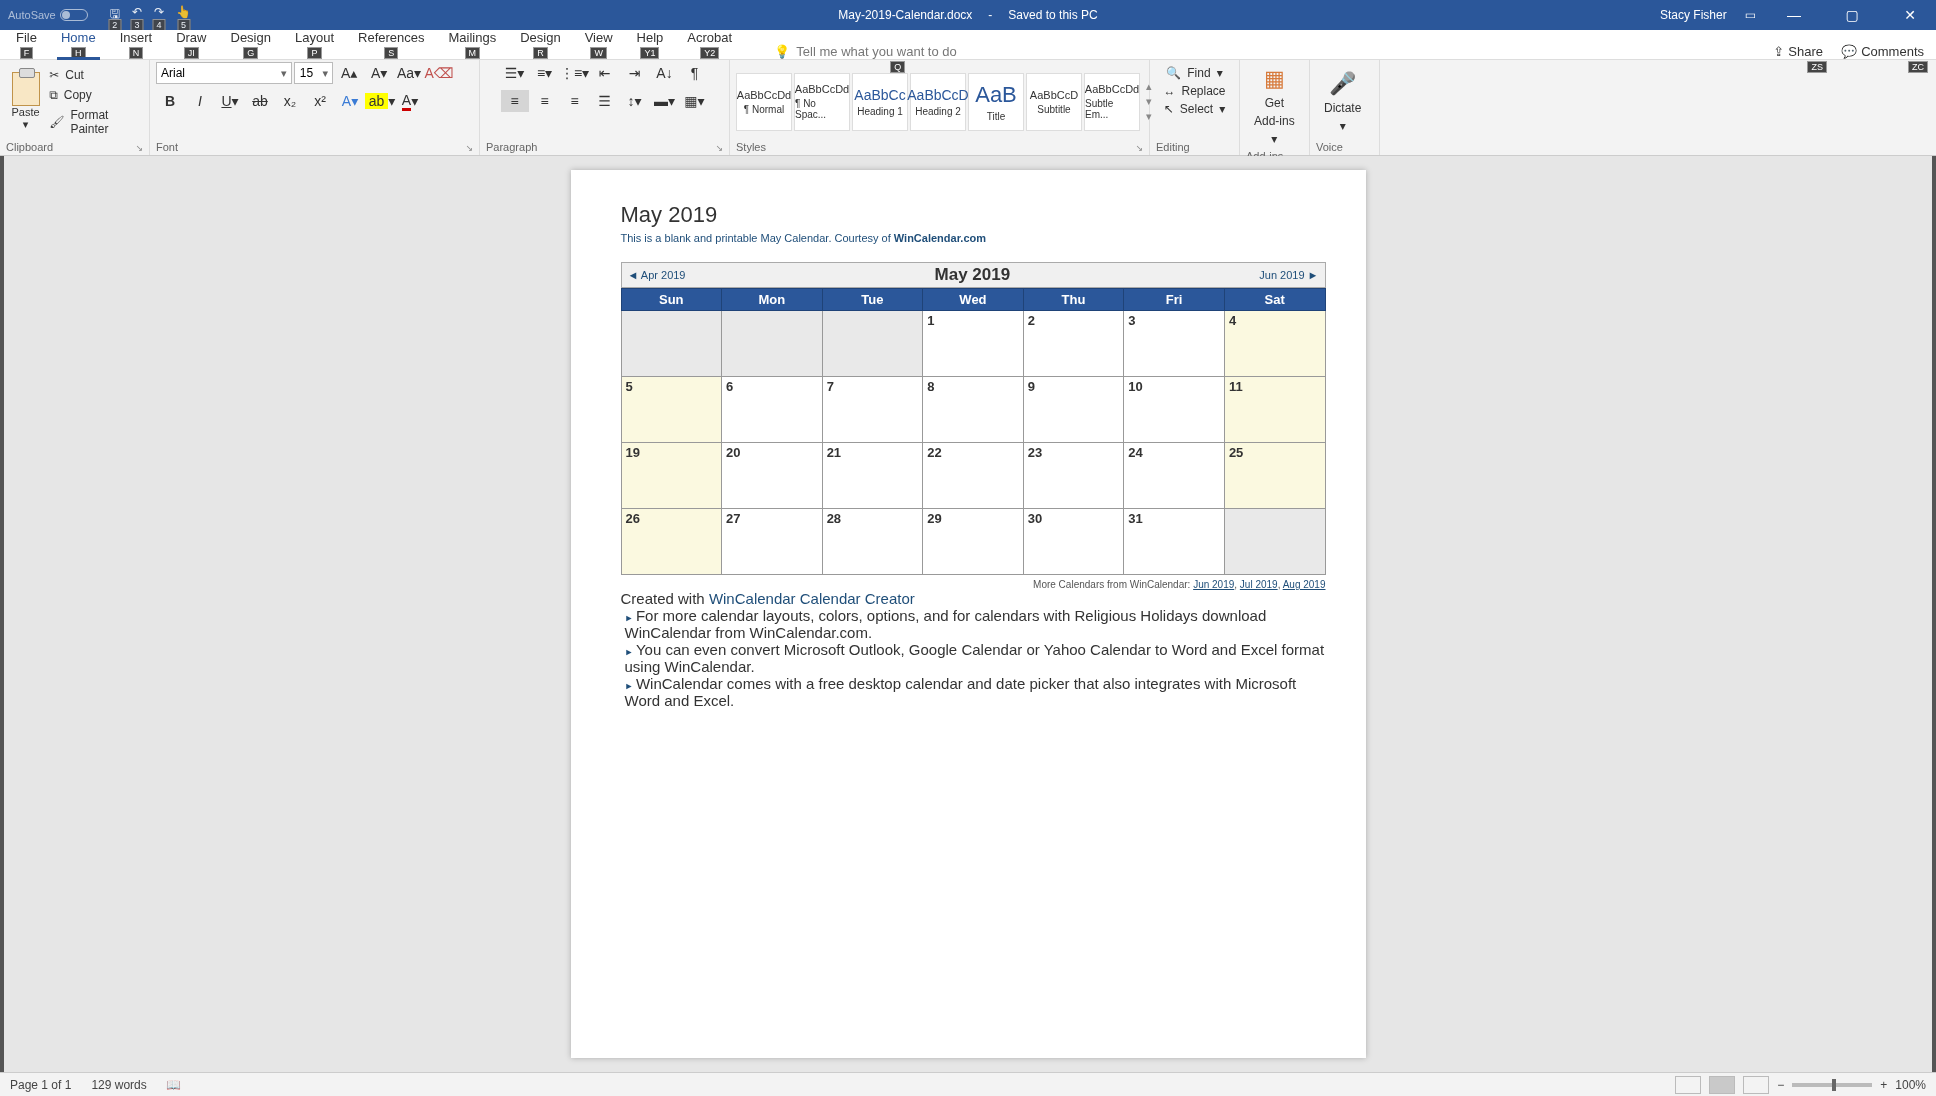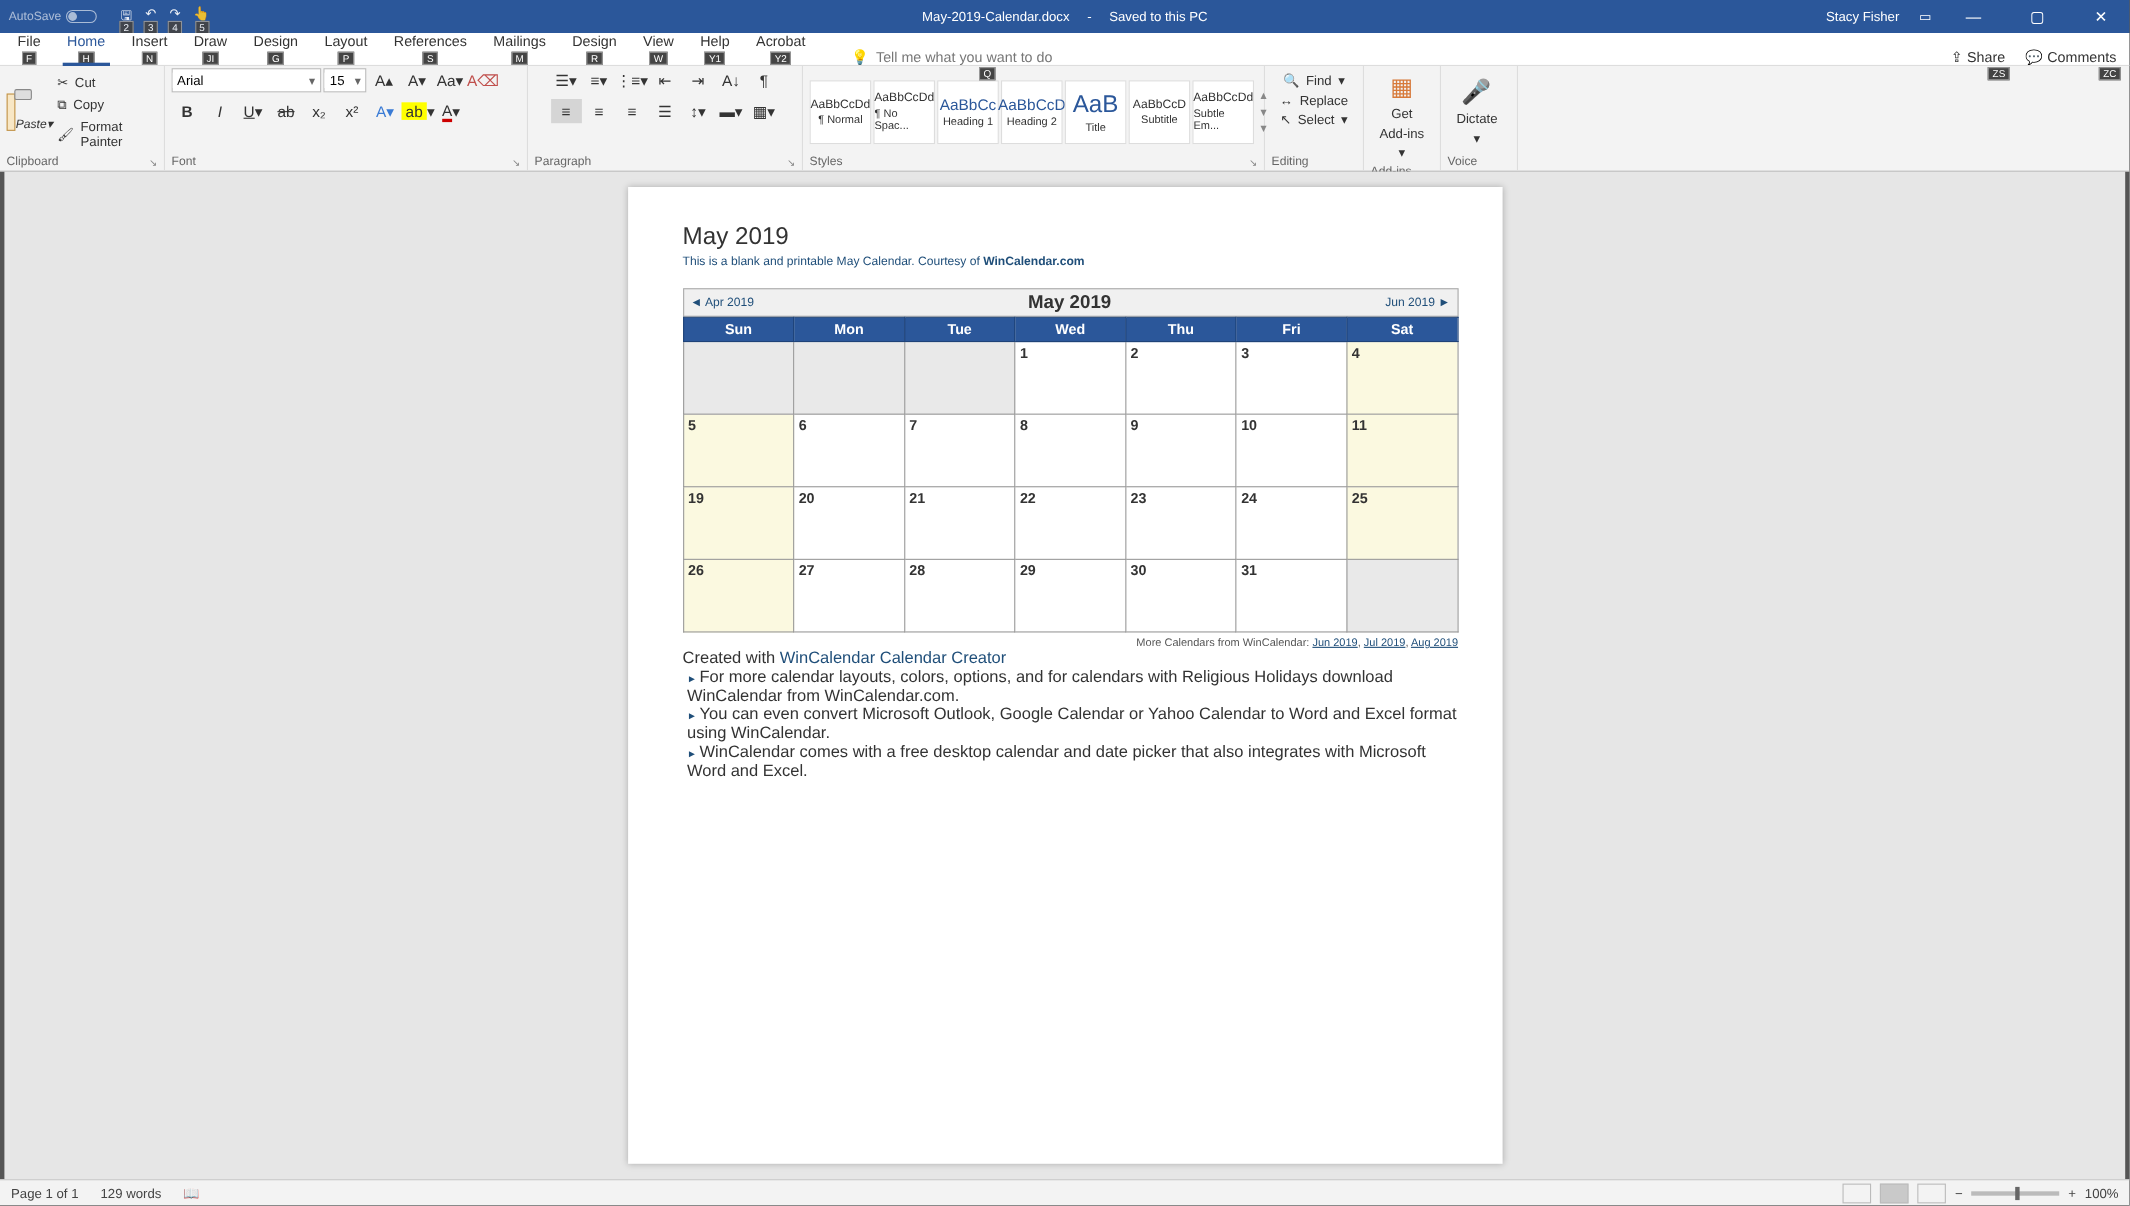--- a/index.html
+++ b/index.html
@@ -30,21 +30,21 @@
 .rt-item { position: relative; display: flex; align-items: center; gap: 4px; }
 .rt-item .keytip { position: absolute; bottom: -14px; right: -4px; background: #444; color: #fff; font-size: 9px; padding: 0 3px; border: 1px solid #999; }
 
 
 .ribbon { background: #f3f3f3; height: 96px; display: flex; border-bottom: 1px solid #ccc; font-size: 11px; color: #333; }
 .rgroup { display: flex; flex-direction: column; border-right: 1px solid #ddd; padding: 2px 6px 0; }
 .rgroup-body { flex: 1; display: flex; align-items: center; gap: 4px; }
 .rgroup-label { text-align: left; font-size: 11px; color: #666; padding-bottom: 2px; position: relative; }
 .rgroup-label .launcher { position: absolute; right: 0; bottom: 2px; font-size: 9px; color: #888; }
 .vcol { display: flex; flex-direction: column; gap: 2px; }
-.paste-big { display: flex; flex-direction: row; align-items: flex-end; justify-content: center; width: 42px; font-style: italic; }
+.paste-big { display: flex; flex-direction: column; align-items: center; justify-content: center; width: 42px; }
 .paste-icon { width: 28px; height: 34px; border: 1px solid #c0934a; background: #f8e7c5; position: relative; }
 .paste-icon::before { content: ""; position: absolute; top: -5px; left: 6px; width: 14px; height: 8px; border: 1px solid #888; background: #ddd; border-radius: 2px; }
 .font-box { display: flex; align-items: center; border: 1px solid #bbb; background: #fff; height: 22px; }
 .font-box input { border: 0; outline: 0; font-size: 12px; padding: 0 4px; }
 .fmt-btn { width: 28px; height: 22px; display: inline-flex; align-items: center; justify-content: center; font-size: 14px; color: #333; }
 .fmt-row { display: flex; gap: 2px; align-items: center; }
 .style-gallery { display: flex; gap: 2px; }
 .style-item { width: 56px; height: 58px; border: 1px solid #ddd; background: #fff; display: flex; flex-direction: column; align-items: center; justify-content: center; font-size: 10px; gap: 3px; }
 .style-preview { font-size: 12px; color: #333; }
 .editing-col { display: flex; flex-direction: column; gap: 4px; padding: 4px; }

